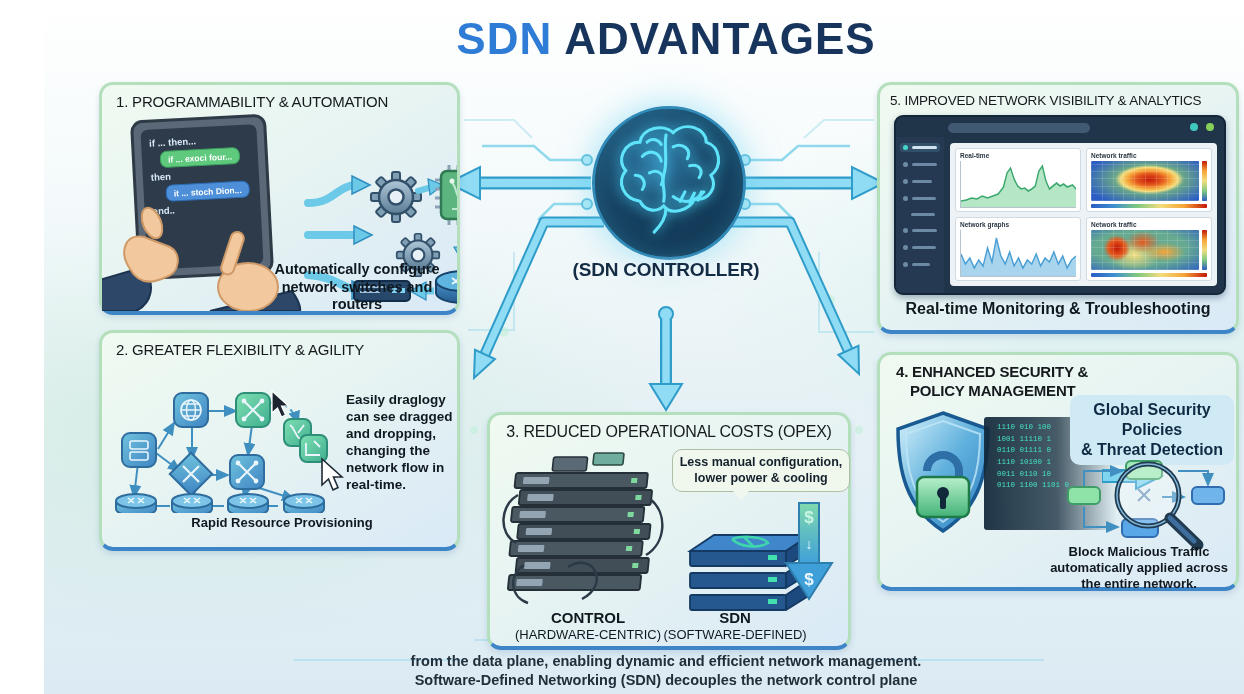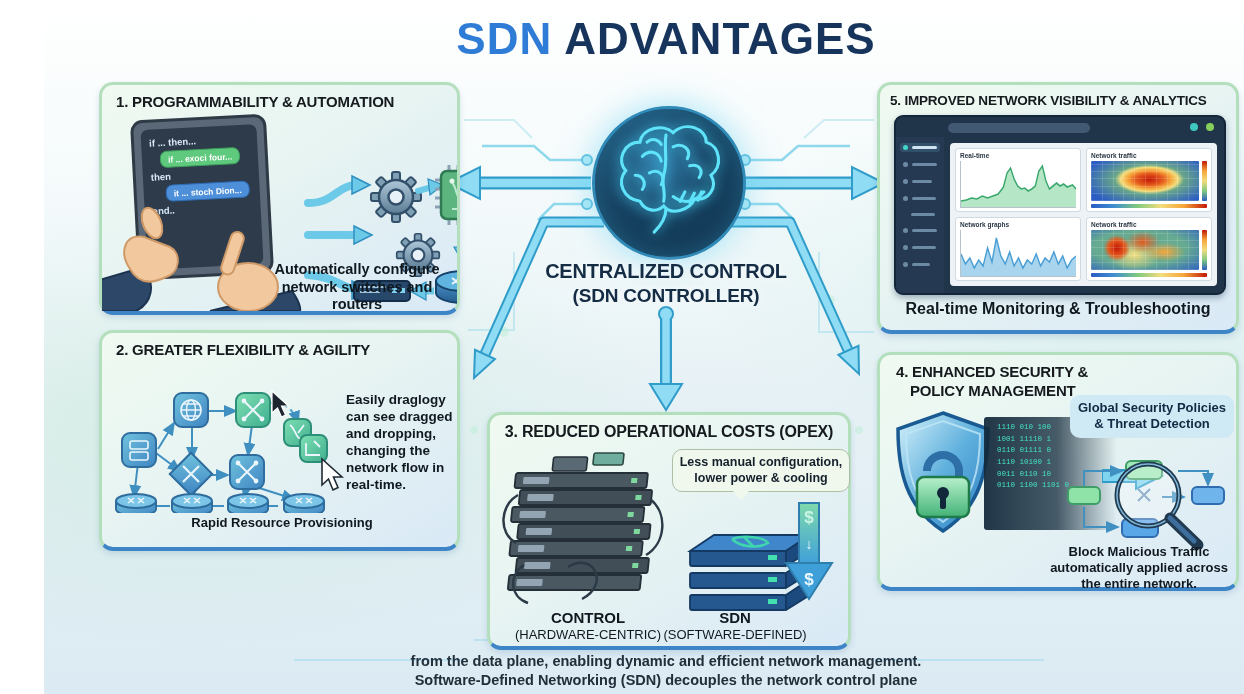--- a/index.html
+++ b/index.html
@@ -15,21 +15,21 @@
   
   .title{position:absolute;top:14px;left:0;width:100%;text-align:center;z-index:4;
     font-weight:bold;font-size:44px;letter-spacing:1px;}
   .title .t1{color:#2e7cd6}.title .t2{color:#17355c;margin-left:12px}
 
   
   .panel{position:absolute;z-index:3;border-radius:14px;
     border:3px solid #b4dfbd;border-bottom:4px solid #3e85c7;
     background:linear-gradient(150deg,#f0faf1 0%,#e7f4f2 45%,#d9e9f6 100%);
     box-shadow:0 3px 6px rgba(60,110,160,.18);}
-  .ph{position:absolute;font-weight:bold;color:#161a1e;font-size:15px;letter-spacing:-.2px;white-space:nowrap;}
+  .ph{position:absolute;font-weight:normal;color:#161a1e;font-size:15px;letter-spacing:-.2px;white-space:nowrap;}
   .cap{position:absolute;font-weight:bold;color:#10181f;text-align:center;line-height:1.22;}
   .cap span{display:block;}
   .abs{position:absolute;}
   svg{display:block}
   text{font-family:"Liberation Sans",sans-serif}
 
   
   #p1{left:55px;top:82px;width:355px;height:226px;}
   .tablet{position:absolute;left:32px;top:32px;width:130px;height:154px;background:#5b6877;
     border:3px solid #2f3a47;border-radius:12px;transform:rotate(-3deg);}
@@ -55,21 +55,21 @@
   .stacklab{position:absolute;text-align:center;color:#10181f;line-height:1.2;}
   .stacklab .l1{display:block;font-weight:bold;font-size:15px;}
   .stacklab .l2{display:block;font-weight:normal;font-size:13px;}
 
   
   #p4{left:833px;top:352px;width:356px;height:232px;}
   .ph2{position:absolute;font-weight:bold;color:#161a1e;font-size:15px;letter-spacing:-.2px;line-height:1.25;}
   .ph2 span{display:block}
   .ph2 span+span{margin-left:14px}
   .bubble4{position:absolute;left:190px;top:40px;width:156px;background:#cfe9f5;border-radius:10px;
-    padding:5px 4px;font-weight:bold;font-size:13px;color:#0f2a42;text-align:center;line-height:1.25;}
+    padding:5px 4px;font-weight:bold;font-size:16px;color:#0f2a42;text-align:center;line-height:1.25;}
   .bubble4 span{display:block}
   .binary{position:absolute;left:104px;top:62px;width:120px;height:108px;overflow:hidden;
     background:linear-gradient(90deg,rgba(17,40,58,.93) 0%,rgba(17,40,58,.75) 55%,rgba(17,40,58,0) 100%);
     border-radius:3px;padding:5px 0 0 13px;font-family:"Liberation Mono",monospace;
     font-size:7.5px;line-height:1.55;color:#45e2c2;}
   .binary span{display:block;white-space:nowrap}
 
   
   #p5{left:833px;top:82px;width:356px;height:245px;}
   #p5 .ph{font-size:13.5px}
@@ -702,21 +702,20 @@
         <path d="M38,78 C24,76 18,62 26,52 C18,44 24,28 38,28 C40,16 58,12 66,20 C76,10 94,16 94,28 C106,32 108,48 98,56 C104,66 96,78 84,76 C80,86 64,90 58,82 C52,88 42,86 38,78 Z"></path>
         <path d="M60,84 C60,92 56,98 50,104"></path>
         <path d="M66,74 C74,80 84,80 92,70"></path>
         <path d="M72,78 L76,70 M80,79 L84,71 M87,77 L90,70"></path>
         <path d="M60,22 C58,34 62,44 58,56 C56,64 60,70 58,78"></path>
         <path d="M40,40 C46,34 54,36 56,44 M46,54 C54,50 60,56 56,64 M66,32 C74,28 82,34 78,42 M80,48 C88,46 92,52 88,58 M34,56 C40,56 44,62 40,68 M44,28 C48,24 54,26 56,30"></path>
       </g>
     </svg>
   </div>
   <div class="center-label">
-    <span class="c1">CENTRALIZED CONTROL</span>
     <span class="c2">(SDN CONTROLLER)</span>
   </div>
 
   <div class="footer">
     <span>from the data plane, enabling dynamic and efficient network management.</span>
     <span>Software-Defined Networking (SDN) decouples the network control plane</span>
   </div>
 
 </div>
 

